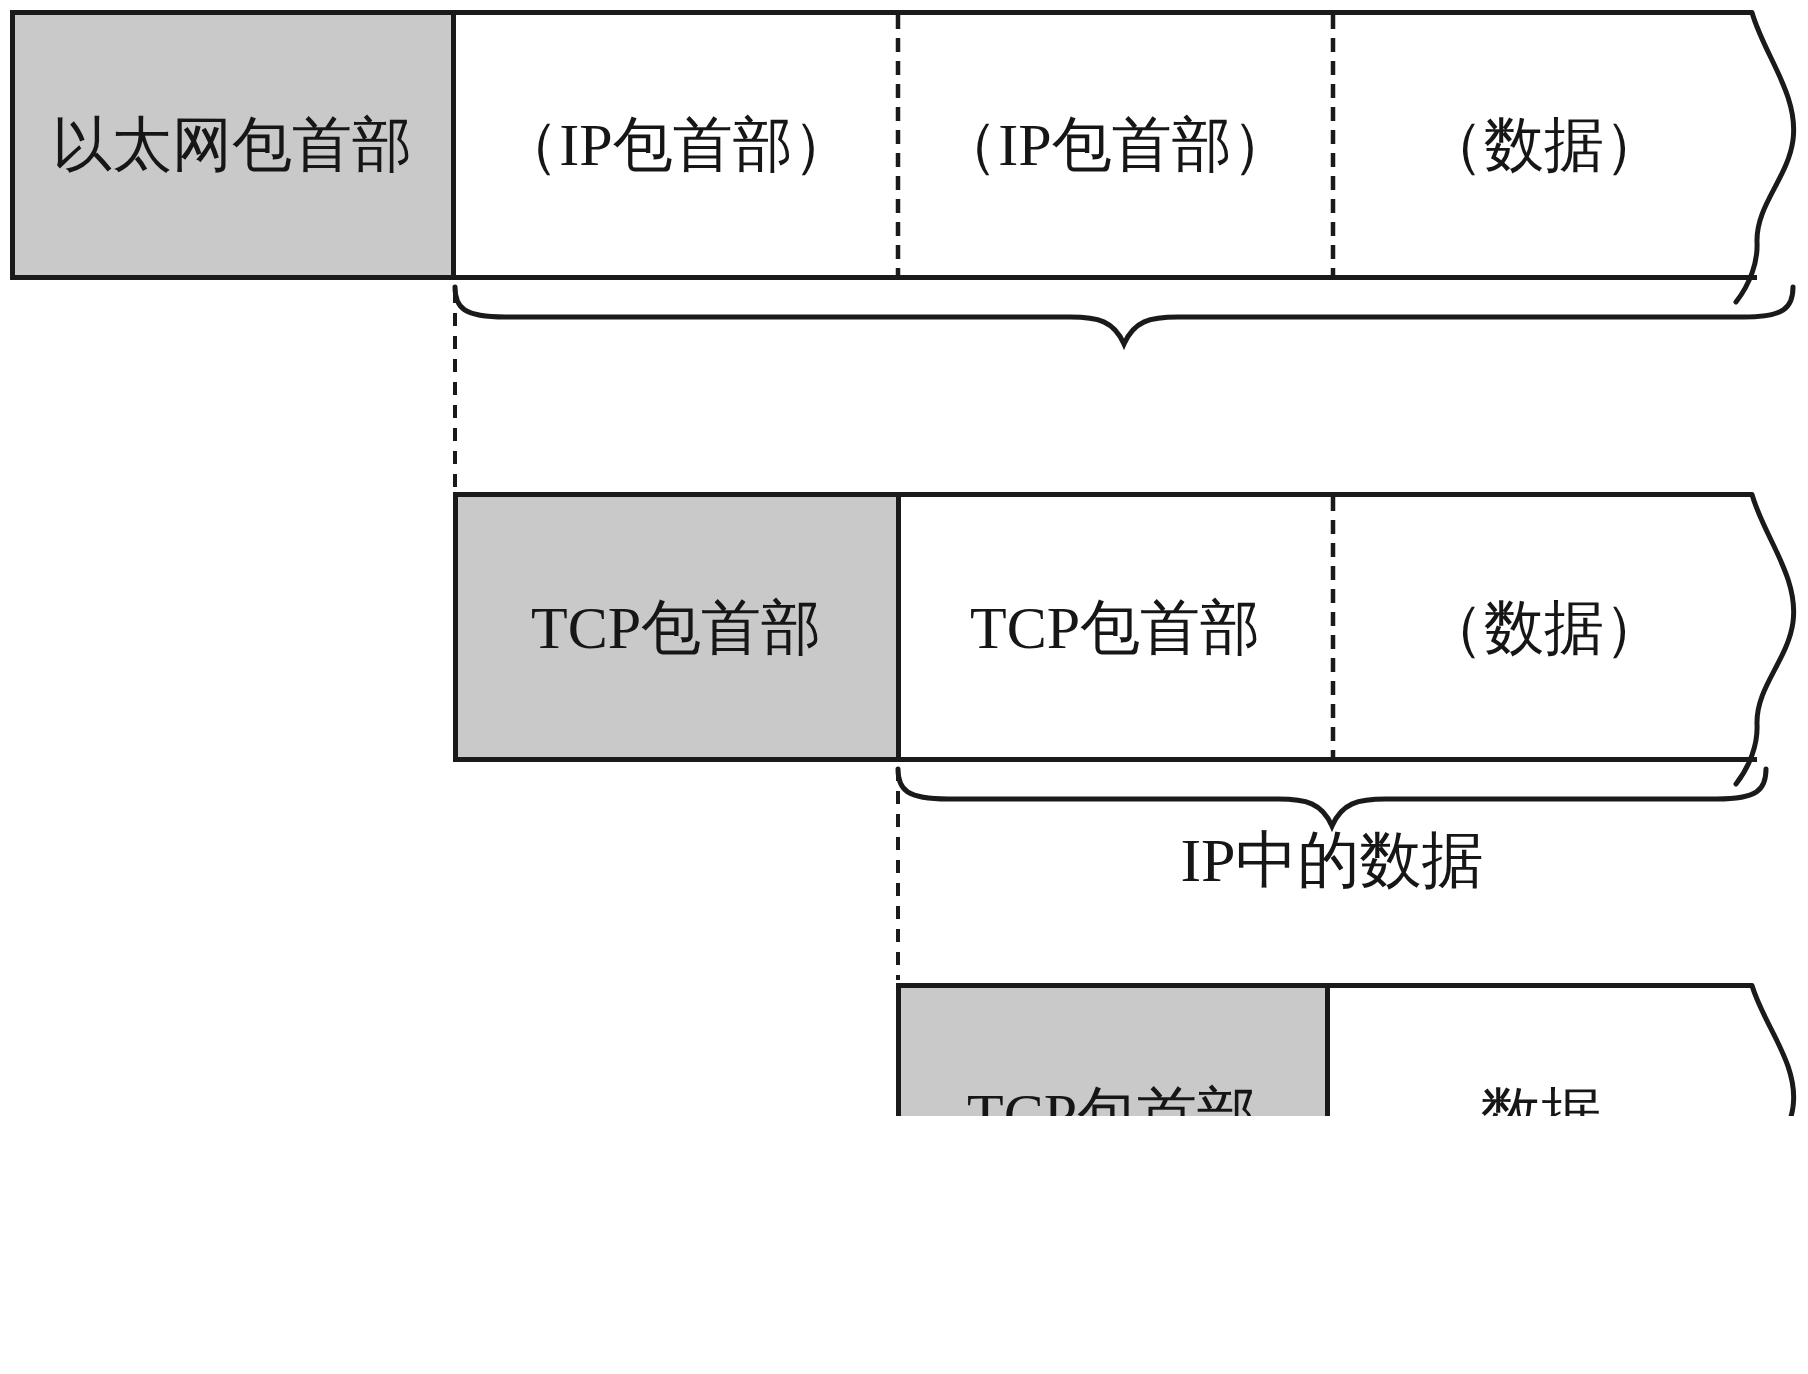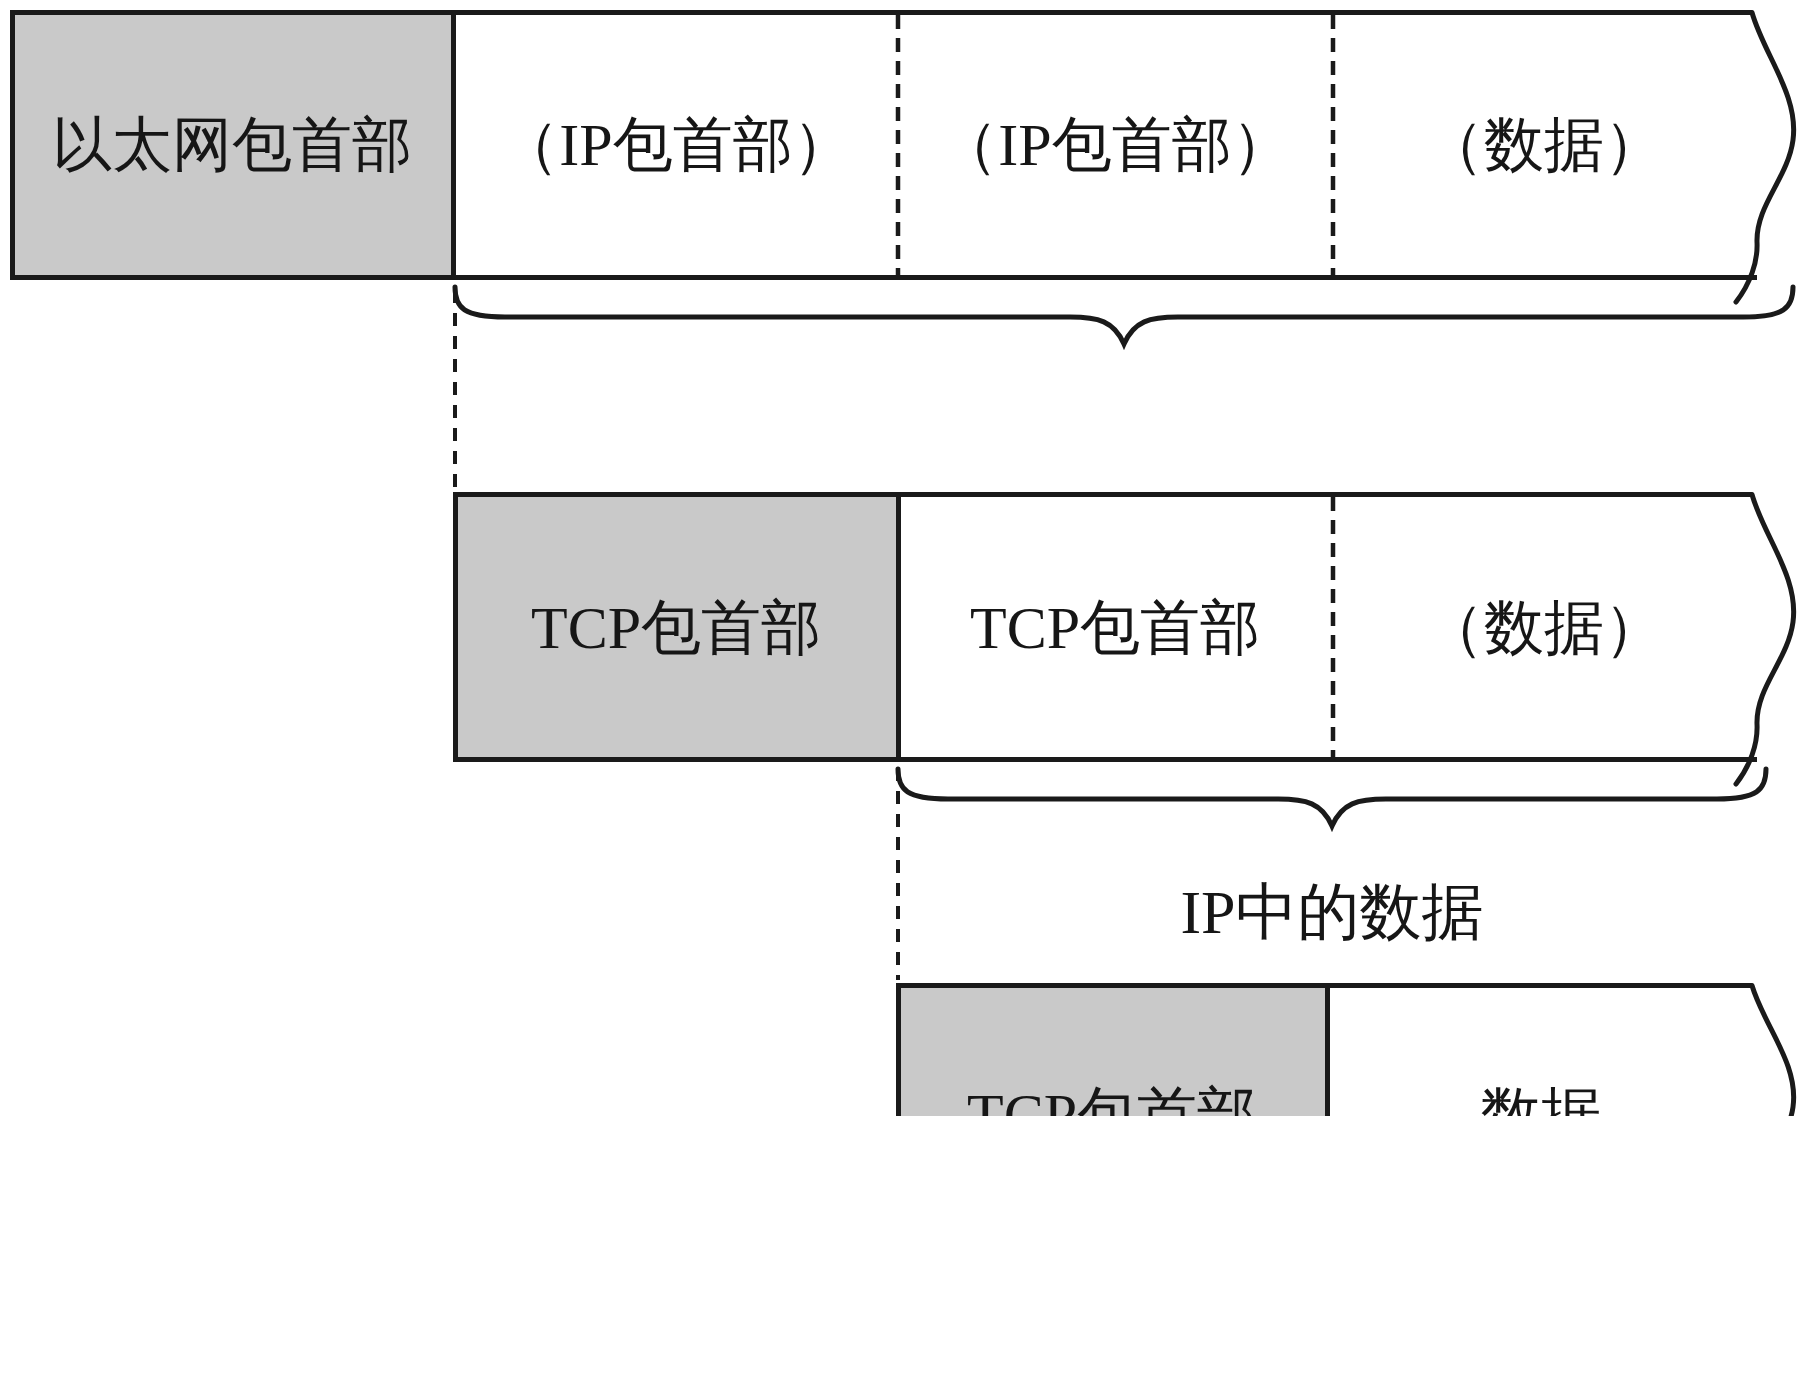--- a/index.html
+++ b/index.html
@@ -83,21 +83,21 @@
   <div class="lbl" style="left:232px;top:145px">以太网包首部</div>
   <div class="lbl" style="left:676px;top:145px">（IP包首部）</div>
   <div class="lbl" style="left:1115px;top:145px">（IP包首部）</div>
   <div class="lbl" style="left:1544px;top:145px">（数据）</div>
 
 
   <div class="lbl" style="left:676px;top:628px">TCP包首部</div>
   <div class="lbl" style="left:1115px;top:628px">TCP包首部</div>
   <div class="lbl" style="left:1544px;top:628px">（数据）</div>
 
-  <div class="caption" style="left:1332px;top:912px">IP中的数据</div>
+  <div class="caption" style="left:1332px;top:860px">IP中的数据</div>
 
   <div class="lbl" style="left:1112px;top:1115px">TCP包首部</div>
   <div class="lbl" style="left:1541px;top:1115px">数据</div>
 
   <div class="caption" style="left:1578px;top:1350px">TCP中的数据</div>
 
   <div class="watermark">CSDN @程序媛加油站</div>
 
 </div>
 

